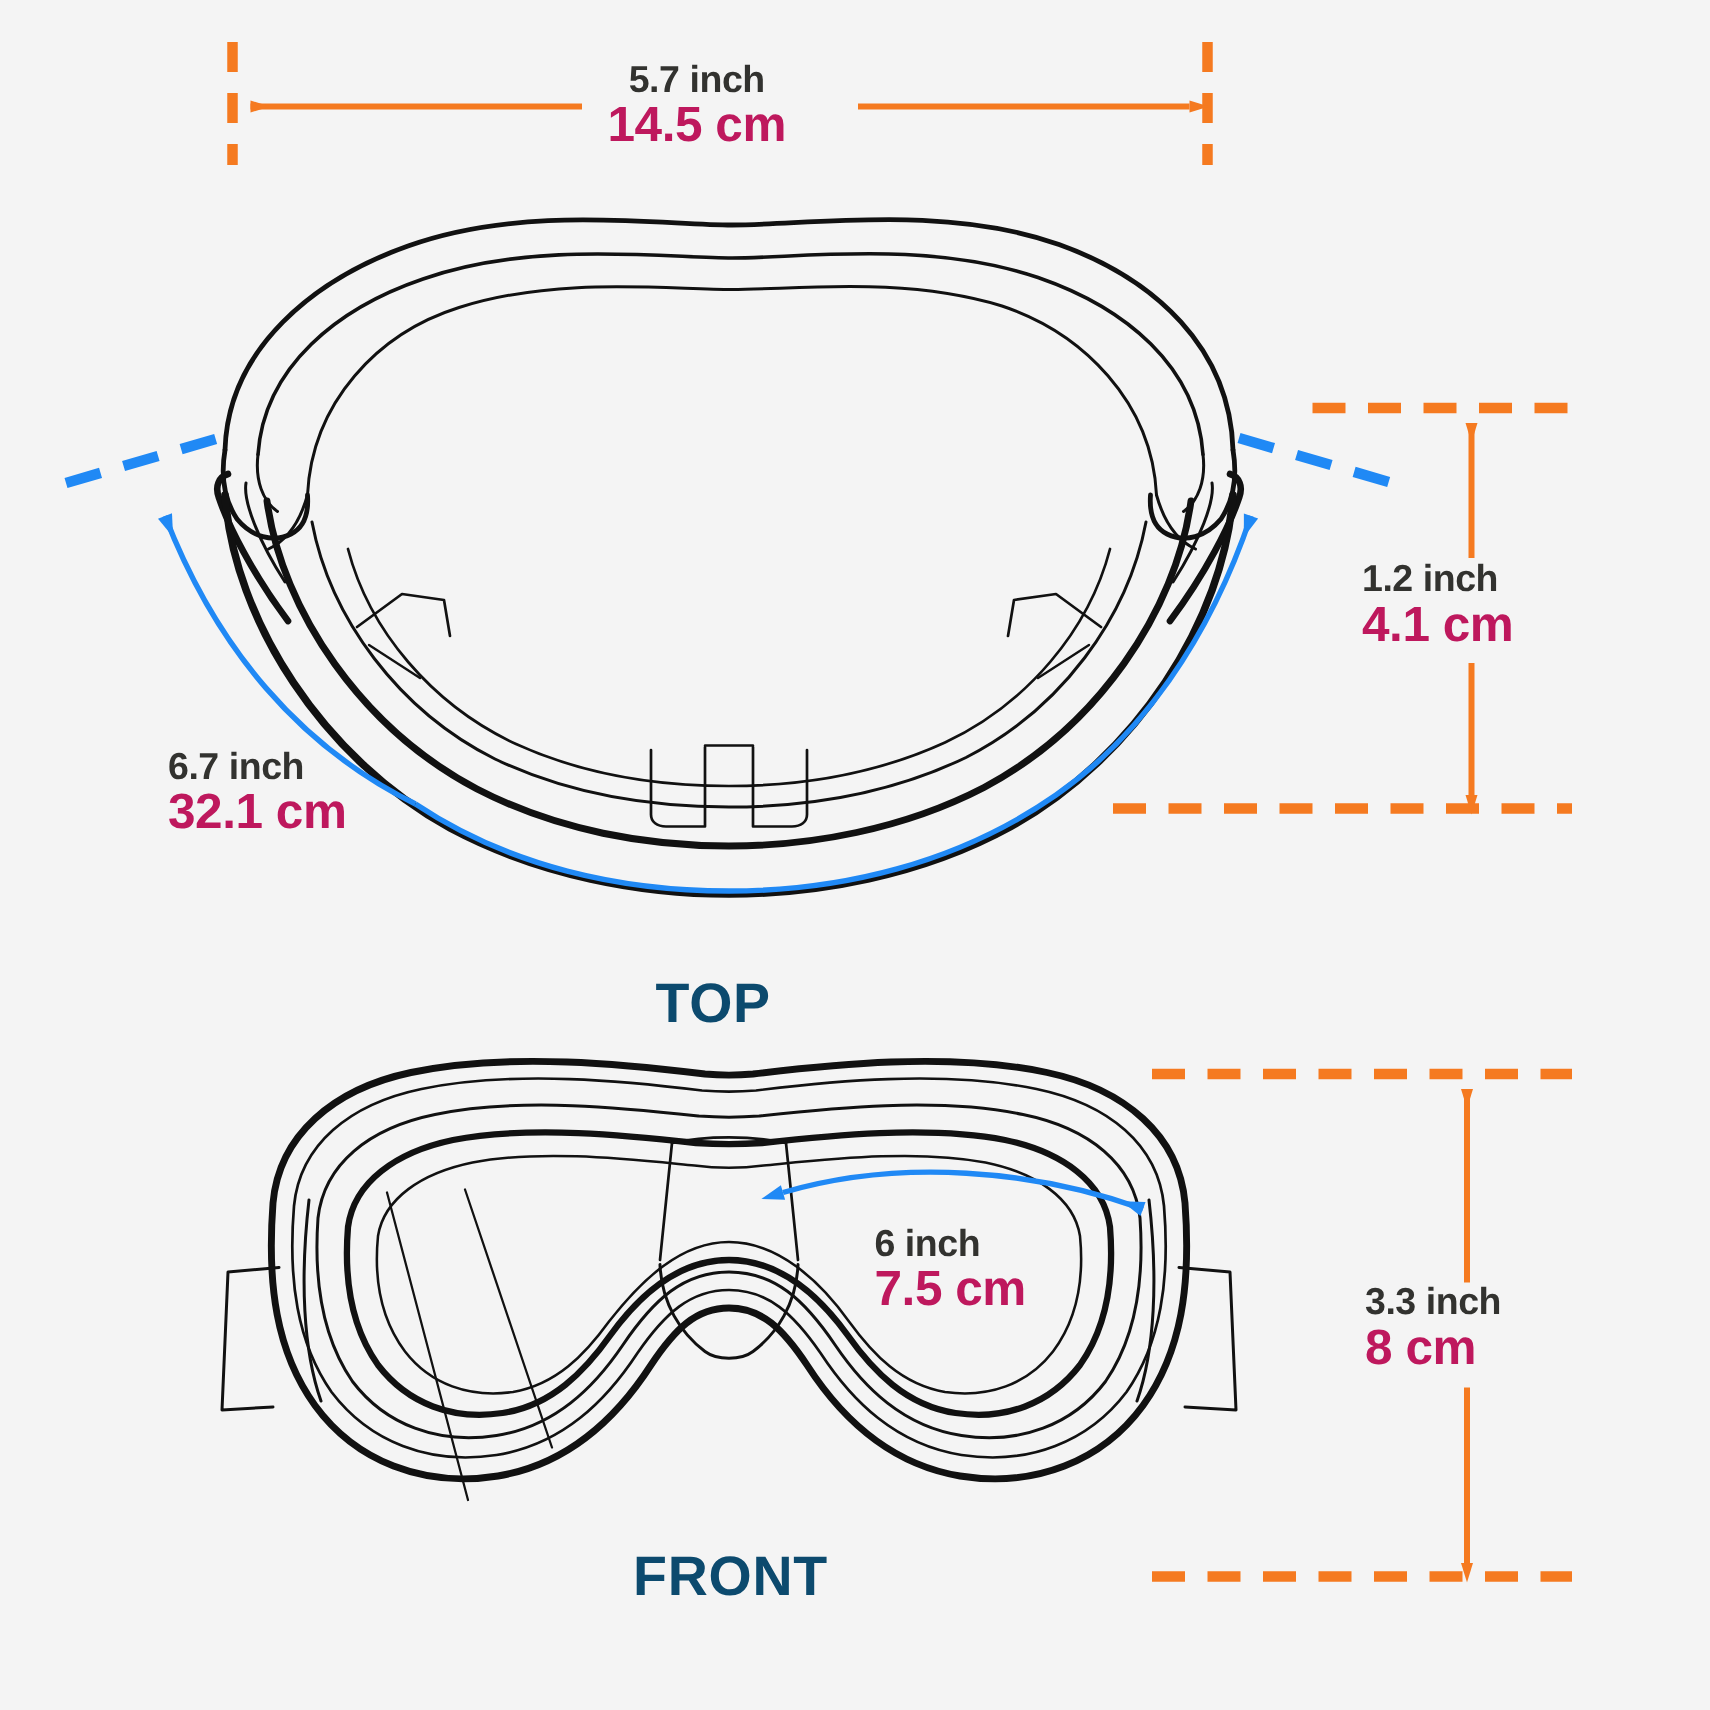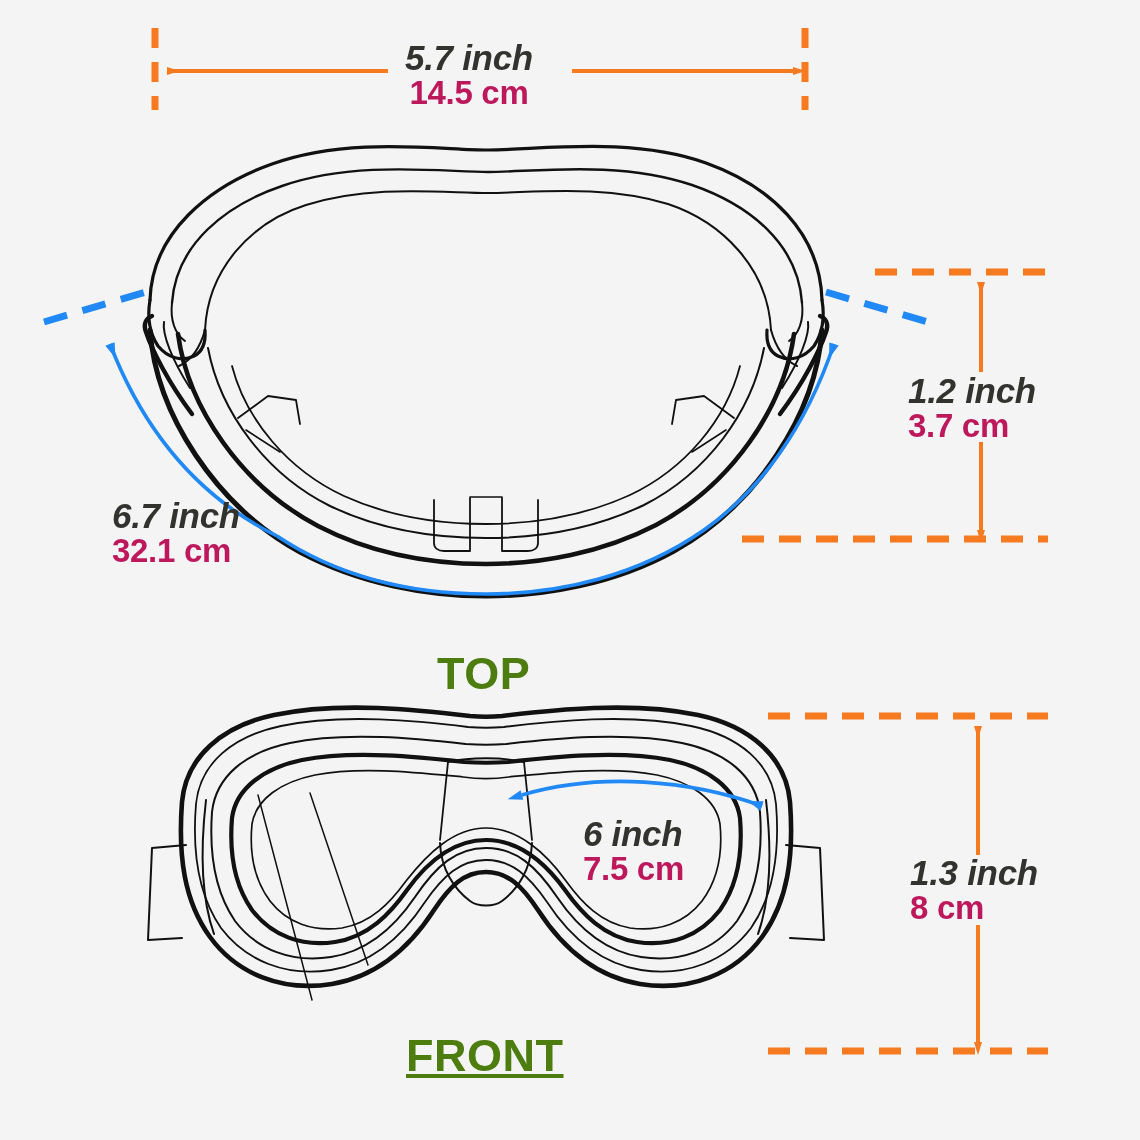--- a/index.html
+++ b/index.html
@@ -28,49 +28,48 @@
     height: 1140px;
   }
   .dim-label {
     position: absolute;
     line-height: 1.04;
     white-space: nowrap;
     user-select: none;
   }
   .dim-label .imp {
     display: block;
-    font-size: 35px;
+    font-size: 25px;
     font-weight: bold;
     color: #32322f;
     letter-spacing: -0.3px;
-    font-style: italic;
   }
   .dim-label .met {
     display: block;
     font-size: 33px;
     font-weight: bold;
     color: #be185d;
     letter-spacing: -0.3px;
   }
   .view-label {
     position: absolute;
-    font-size: 45px;
+    font-size: 37px;
     font-weight: bold;
-    color: #4d7c0f;
+    color: #0c4a6e;
     letter-spacing: 0.5px;
     white-space: nowrap;
     user-select: none;
   }
   .lbl-width   { left: 405px; top: 40px;  text-align: center; }
   .lbl-depth   { left: 908px; top: 373px; }
   .lbl-circ    { left: 112px; top: 498px; }
   .lbl-bridge  { left: 583px; top: 816px; }
   .lbl-height  { left: 910px; top: 855px; }
   .lbl-top     { left: 437px; top: 648px; }
-  .lbl-front   { left: 406px; top: 1030px; text-decoration: underline; }
+  .lbl-front   { left: 422px; top: 1030px; }
 </style>
 </head>
 <body>
 
 <div id="stage">
 
   <svg id="art" viewBox="0 0 1140 1140" xmlns="http://www.w3.org/2000/svg">
 
     <defs>
 
@@ -297,35 +296,35 @@
     </g>
   </svg>
 
   <div class="dim-label lbl-width">
     <span class="imp">5.7 inch</span>
     <span class="met">14.5 cm</span>
   </div>
 
   <div class="dim-label lbl-depth">
     <span class="imp">1.2 inch</span>
-    <span class="met">3.7 cm</span>
+    <span class="met">4.1 cm</span>
   </div>
 
   <div class="dim-label lbl-circ">
     <span class="imp">6.7 inch</span>
     <span class="met">32.1 cm</span>
   </div>
 
   <div class="dim-label lbl-bridge">
     <span class="imp">6 inch</span>
     <span class="met">7.5 cm</span>
   </div>
 
   <div class="dim-label lbl-height">
-    <span class="imp">1.3 inch</span>
+    <span class="imp">3.3 inch</span>
     <span class="met">8 cm</span>
   </div>
 
   <div class="view-label lbl-top">TOP</div>
 
   <div class="view-label lbl-front">FRONT</div>
 
 </div>
 
 </body></html>

